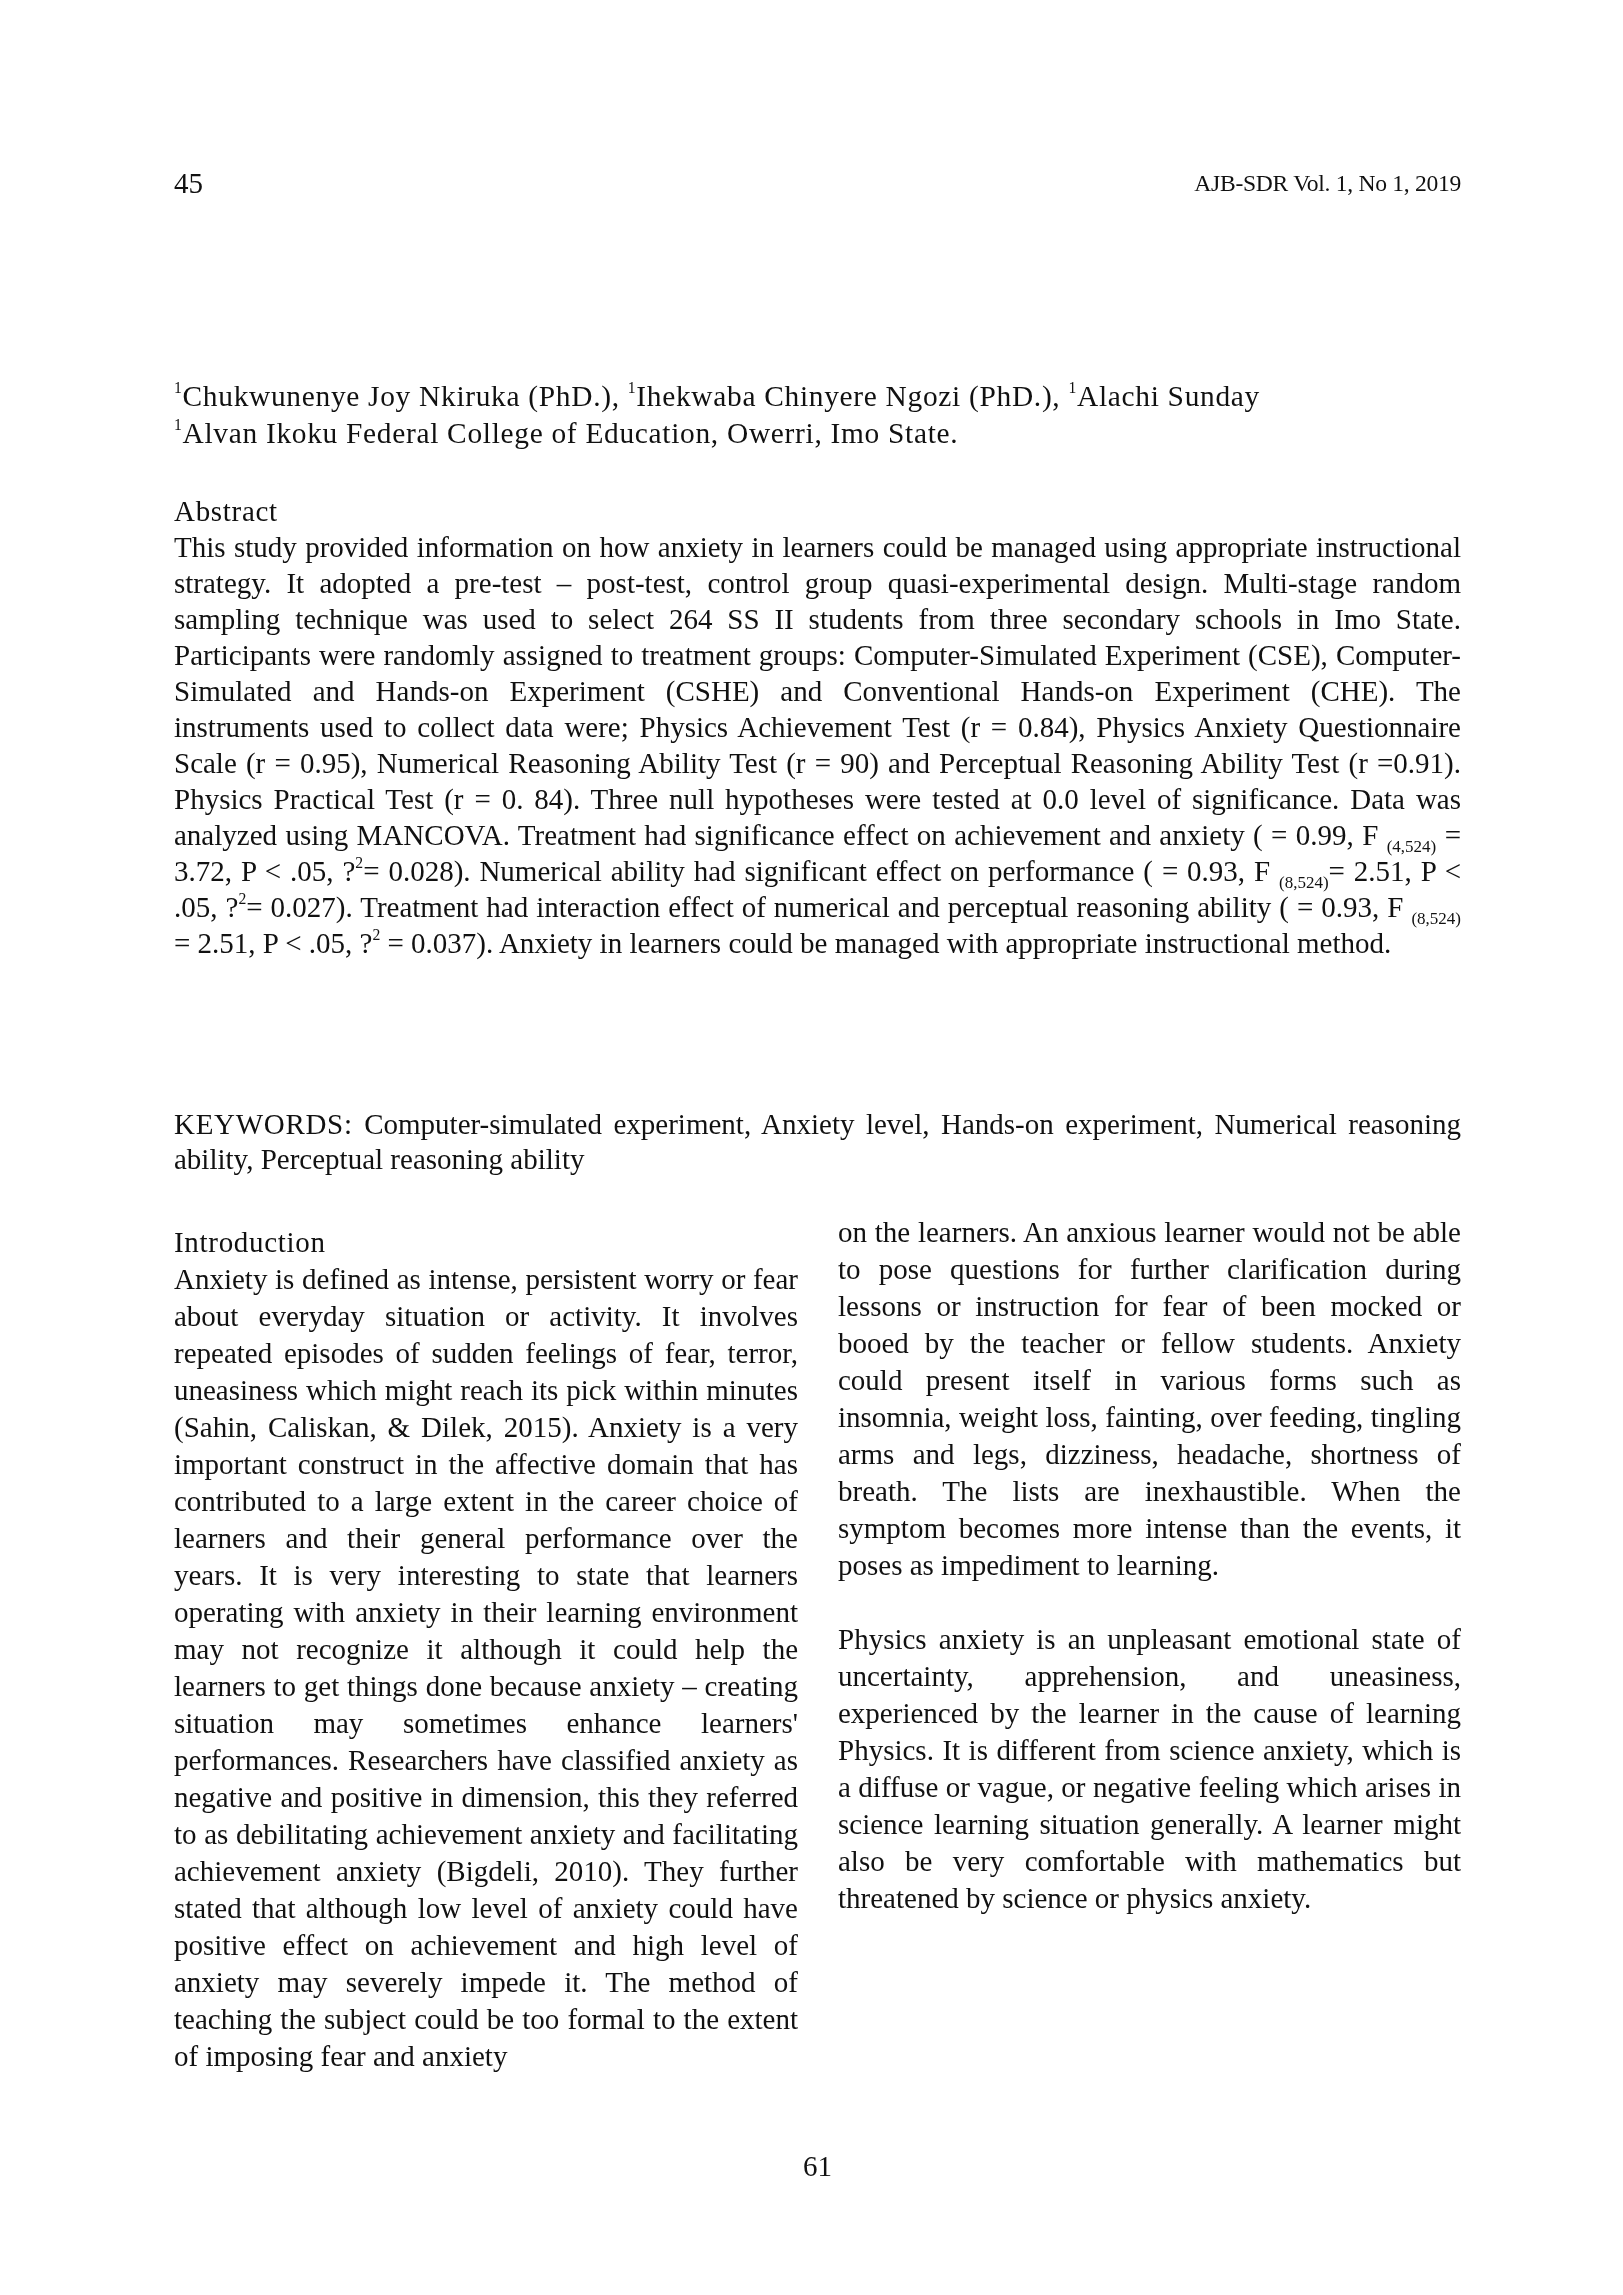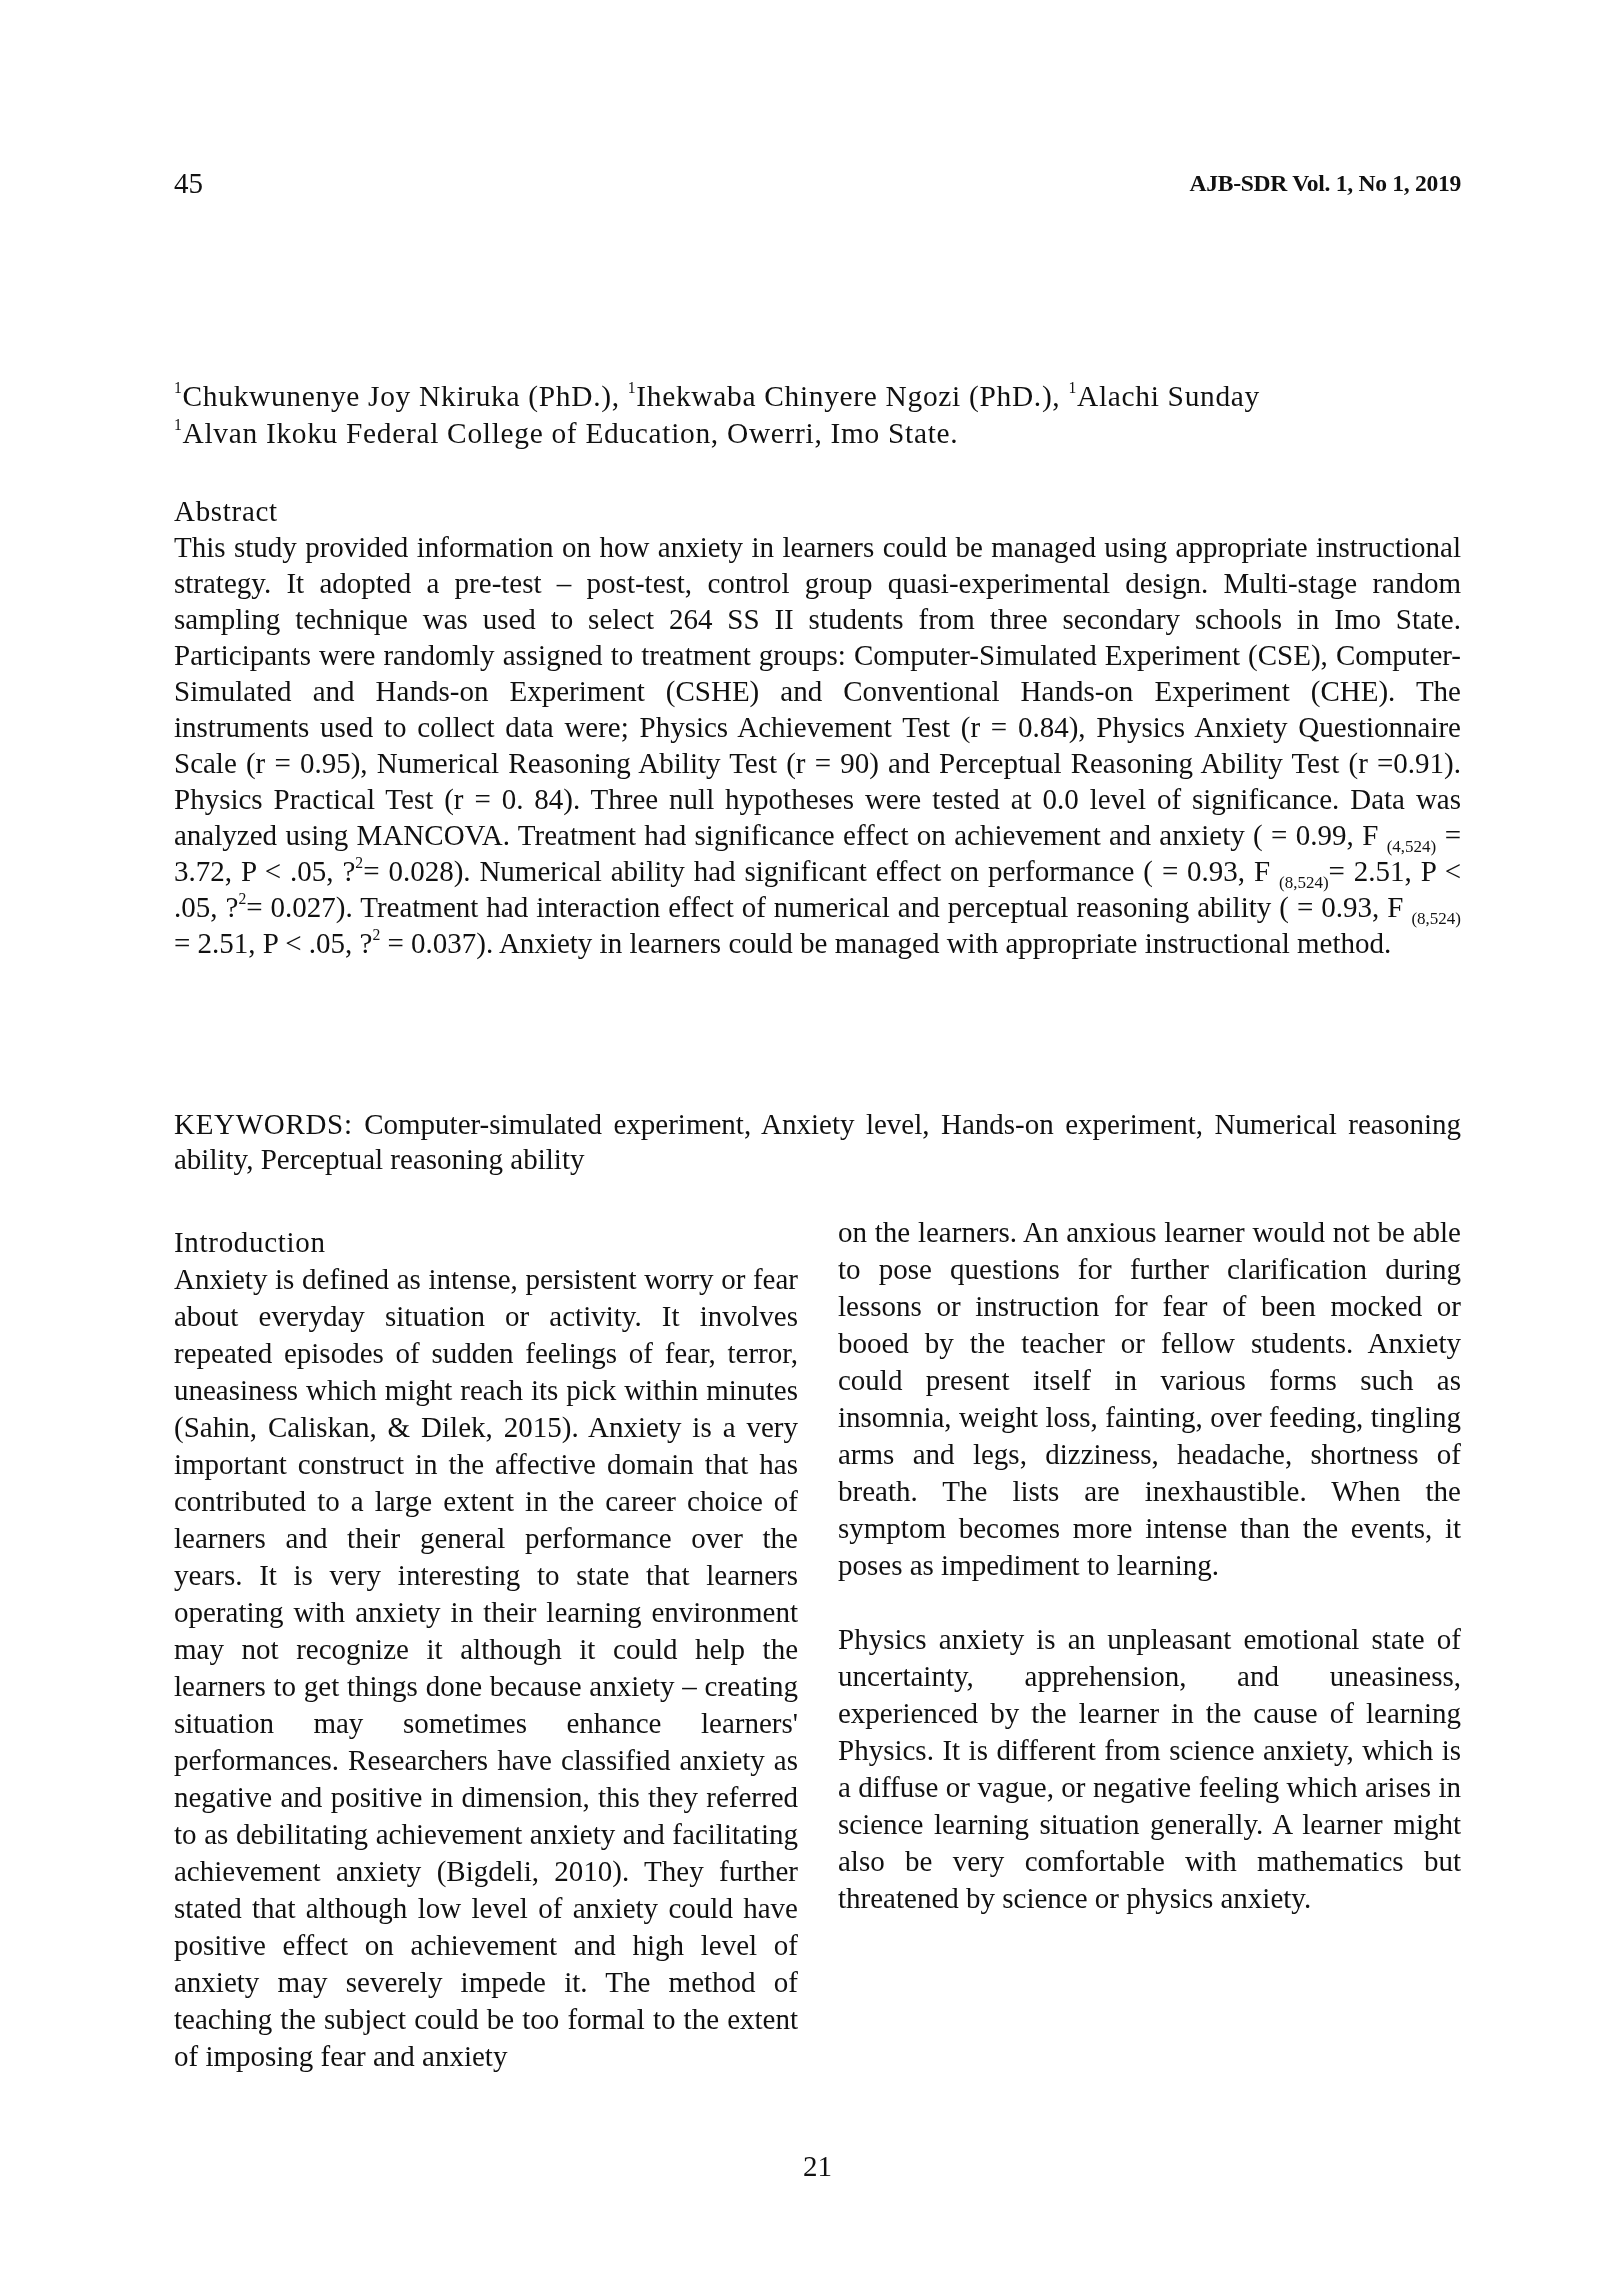--- a/index.html
+++ b/index.html
@@ -3,21 +3,21 @@
 <meta charset="utf-8">
 <style>
   html, body { margin: 0; padding: 0; background: #ffffff; }
   body {
     width: 1623px; height: 2295px; position: relative; overflow: hidden;
     font-family: "Liberation Serif", "DejaVu Serif", serif;
     color: #111111;
   }
   .abs { position: absolute; }
   .running-left { left: 174px; top: 165px; font-size: 29px; line-height: 37px; }
-  .running-right { right: 162px; top: 168px; font-size: 23.6px; line-height: 31px; letter-spacing: -0.3px; font-weight: bold; }
+  .running-right { right: 162px; top: 168px; font-size: 23.6px; line-height: 31px; letter-spacing: -0.3px; }
   .title {
     left: 174px; width: 1287px; top: 242px; text-align: center;
     font-size: 30px; line-height: 30px; letter-spacing: 1px;
   }
   .authors {
     left: 174px; width: 1287px; top: 378px; text-align: left;
     font-size: 29.4px; line-height: 37px; letter-spacing: 0.7px;
   }
   sup { font-size: 15.7px; line-height: 0; position: relative; top: -2.6px; }
   sub { font-size: 17px; line-height: 0; }
@@ -68,14 +68,14 @@
 <div class="abs col col-left">
   <span class="section-head">Introduction</span>
   <p>Anxiety is defined as intense, persistent worry or fear about everyday situation or activity. It involves repeated episodes of sudden feelings of fear, terror, uneasiness which might reach its pick within minutes (Sahin, Caliskan, &amp; Dilek, 2015). Anxiety is a very important construct in the affective domain that has contributed to a large extent in the career choice of learners and their general performance over the years. It is very interesting to state that learners operating with anxiety in their learning environment may not recognize it although it could help the learners to get things done because anxiety – creating situation may sometimes enhance learners' performances. Researchers have classified anxiety as negative and positive in dimension, this they referred to as debilitating achievement anxiety and facilitating achievement anxiety (Bigdeli, 2010). They further stated that although low level of anxiety could have positive effect on achievement and high level of anxiety may severely impede it. The method of teaching the subject could be too formal to the extent of imposing fear and anxiety</p>
 </div>
 
 <div class="abs col col-right">
   <p>on the learners. An anxious learner would not be able to pose questions for further clarification during lessons or instruction for fear of been mocked or booed by the teacher or fellow students.  Anxiety could present itself in various forms such as insomnia, weight loss, fainting, over feeding, tingling arms and legs, dizziness, headache, shortness of breath. The lists are inexhaustible. When the symptom becomes more intense than the events, it poses as impediment to learning.</p>
   <p>Physics anxiety is an unpleasant emotional state of uncertainty, apprehension, and uneasiness, experienced by the learner in the cause of learning Physics. It is different from science anxiety, which is a diffuse or vague, or negative feeling which arises in science learning situation generally. A learner might also be very comfortable with mathematics but threatened by science or physics anxiety.</p>
 </div>
 
-<div class="abs page-number">21</div>
+<div class="abs page-number">61</div>
 
 
 </body></html>

